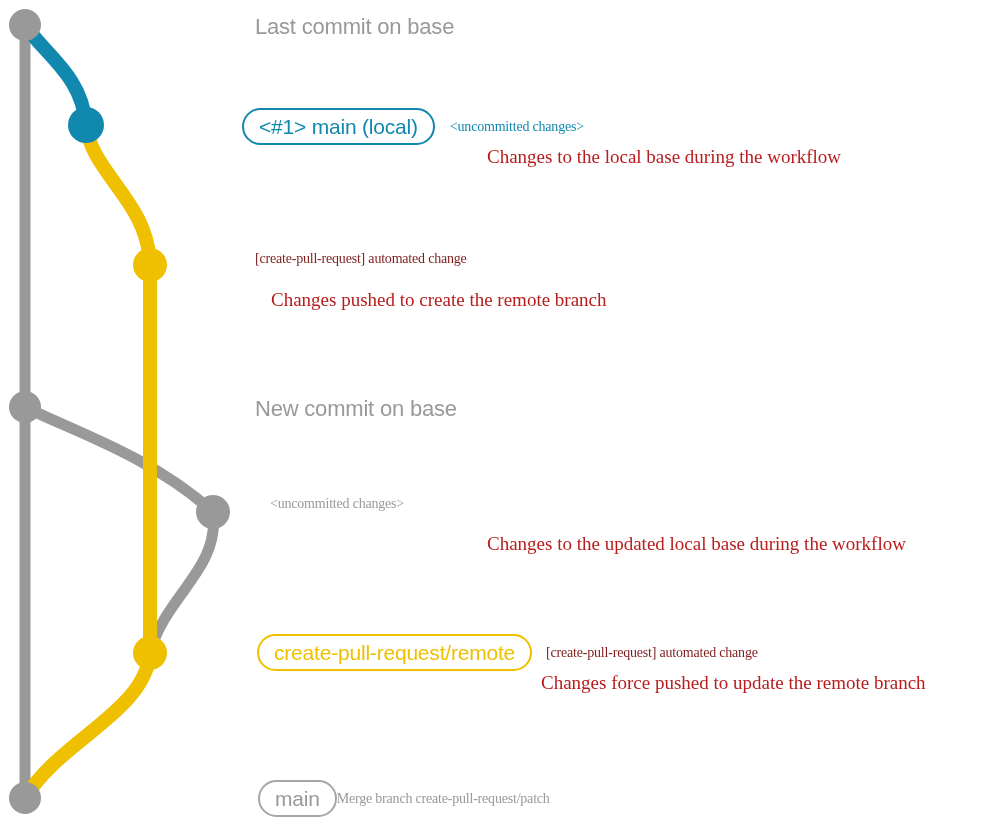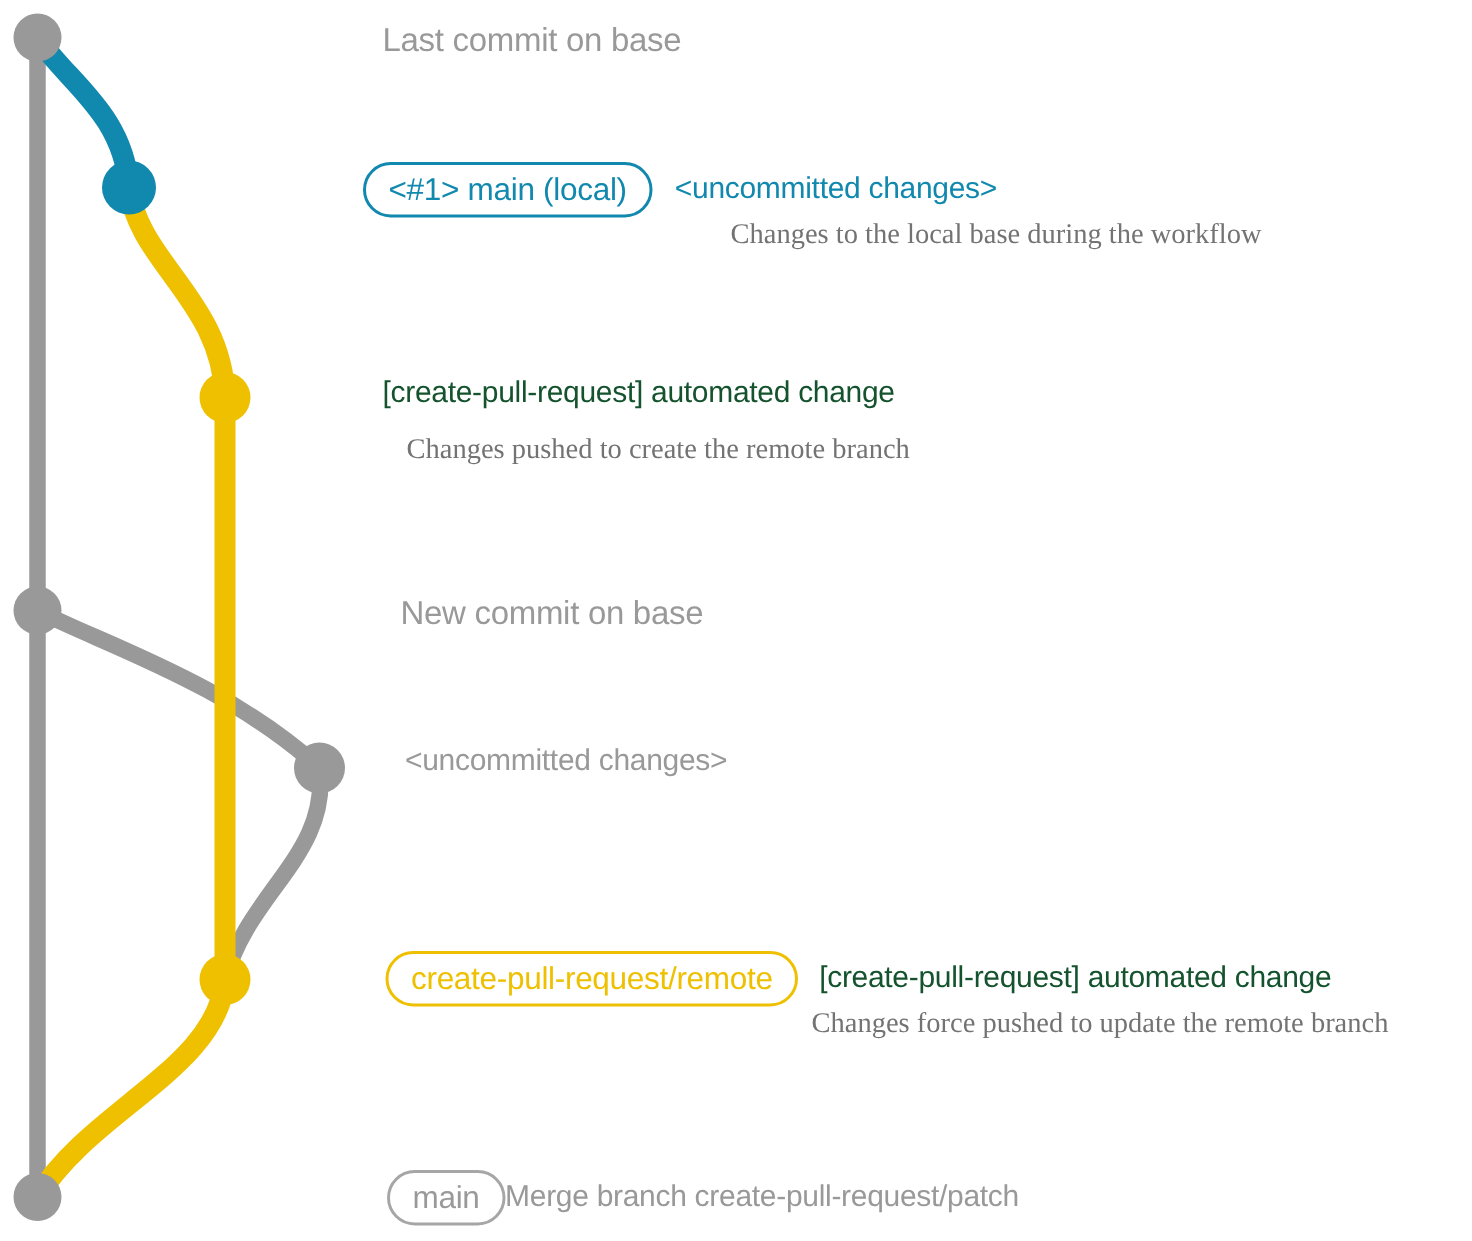--- a/index.html
+++ b/index.html
@@ -41,42 +41,42 @@
     letter-spacing: -0.2px;
     color: #999999;
     white-space: nowrap;
     background: #ffffff;
   }
   .pill.blue   { border-color: #1188ae; color: #1188ae; }
   .pill.yellow { border-color: #eec000; color: #eec000; }
   .pill.gray   { border-color: #a6a6a6; color: #999999; }
 
   .subject {
-    font-family: Liberation Sans, sans-serif;
-    font-size: 20px;
+    font-family: Liberation Serif, serif;
+    font-size: 14px;
     letter-spacing: -0.2px;
     white-space: nowrap;
   }
   .subject.blue   { color: #1188ae; }
-  .subject.yellow { color: #14532d; }
+  .subject.yellow { color: #7f1d1d; }
   .subject.gray   { color: #999999; }
 
   .heading {
     position: absolute;
     font-family: "Liberation Sans", sans-serif;
     font-size: 22px;
     letter-spacing: -0.2px;
     color: #999999;
     white-space: nowrap;
   }
   .note {
     position: absolute;
     font-family: "Liberation Serif", serif;
     font-size: 19px;
-    color: #737373;
+    color: #b91c1c;
     white-space: nowrap;
   }
 </style>
 </head>
 <body>
 
 <div id="canvas">
 
   <svg id="graph" viewBox="0 0 981 827" xmlns="http://www.w3.org/2000/svg">
 
@@ -107,25 +107,26 @@
     <span class="pill blue">&lt;#1&gt; main (local)</span>
     <span class="subject blue" style="margin-left:15px;">&lt;uncommitted changes&gt;</span>
   </div>
   <div class="note" style="left:487px; top:146px;">Changes to the local base during the workflow</div>
 
   <div class="row" style="left:255px; top:251px;">
     <span class="subject yellow">[create-pull-request] automated change</span>
   </div>
   <div class="note" style="left:271px; top:289px;">Changes pushed to create the remote branch</div>
 
-  <div class="heading" style="left:267px; top:396px;">New commit on base</div>
+  <div class="heading" style="left:255px; top:396px;">New commit on base</div>
 
   <div class="row" style="left:255px; top:496px;">
     <span class="subject gray" style="margin-left:15px;">&lt;uncommitted changes&gt;</span>
   </div>
+  <div class="note" style="left:487px; top:533px;">Changes to the updated local base during the workflow</div>
 
   <div class="row" style="left:257px; top:634px;">
     <span class="pill yellow">create-pull-request/remote</span>
     <span class="subject yellow" style="margin-left:14px;">[create-pull-request] automated change</span>
   </div>
   <div class="note" style="left:541px; top:672px;">Changes force pushed to update the remote branch</div>
 
   <div class="row" style="left:258px; top:780px;">
     <span class="pill gray">main</span>
     <span class="subject gray" style="">Merge branch create-pull-request/patch</span>

